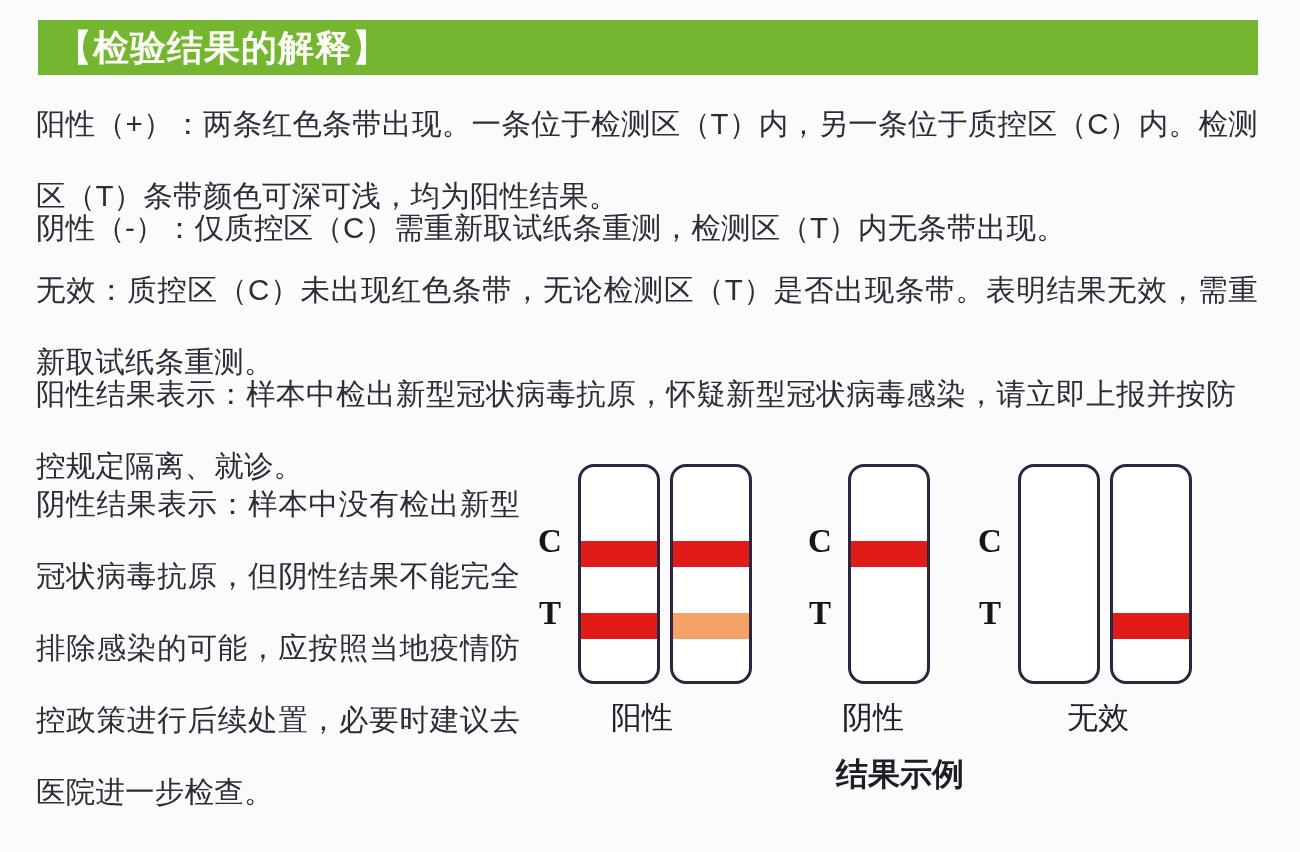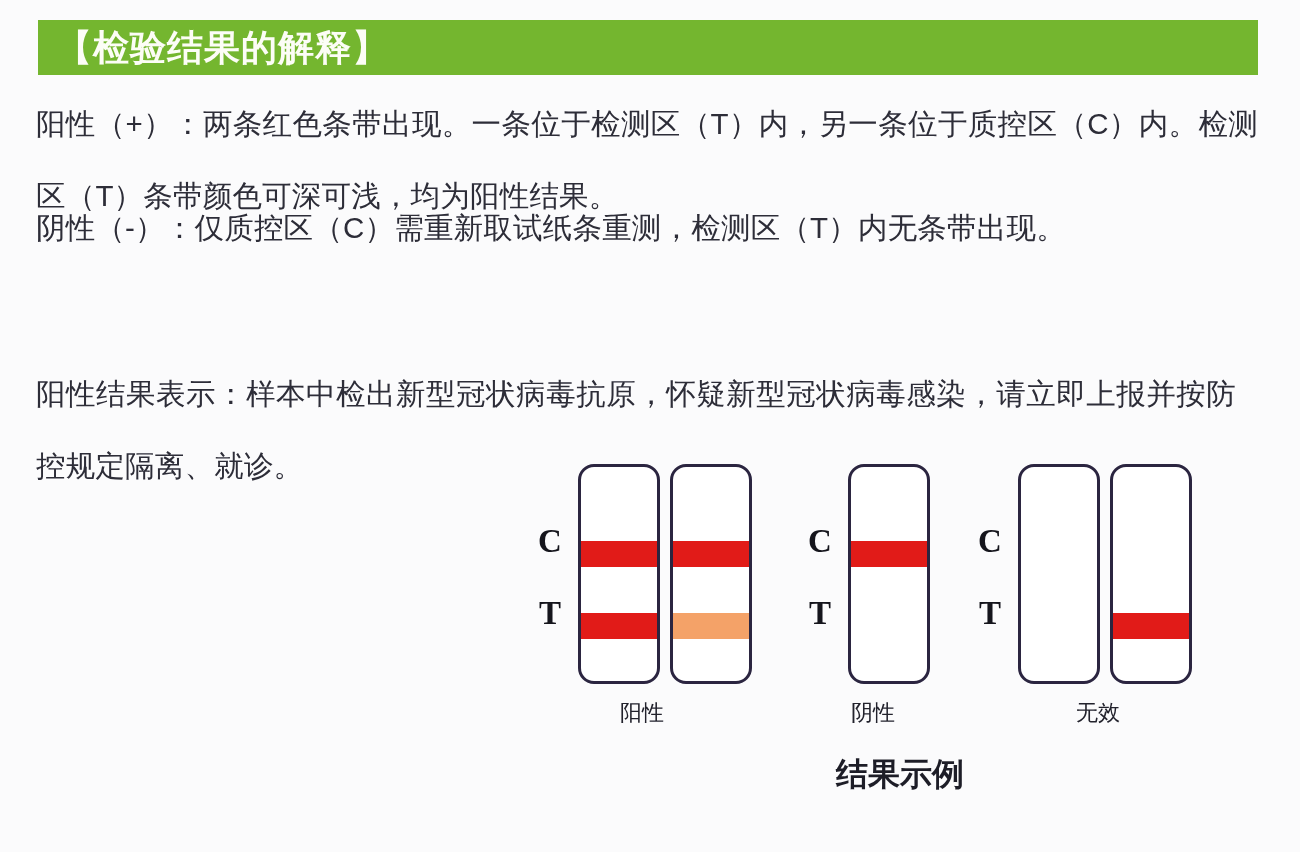--- a/index.html
+++ b/index.html
@@ -121,21 +121,21 @@
   .band.c-band { top: 74px; }
   .band.t-band { top: 146px; }
   .band.strong  { background: #e11b18; }
   .band.faint   { background: #f4a268; }
 
   .group-caption {
     position: absolute;
     top: 252px;
     width: 100%;
     text-align: center;
-    font-size: 22px;
+    font-size: 31px;
     color: #22222c;
     line-height: 1;
   }
 
   .figure-caption {
     position: absolute;
     left: 0;
     top: 308px;
     width: 760px;
     text-align: center;
@@ -151,23 +151,25 @@
 <div id="page">
 
   <div class="header-bar">
     <div class="header-title">【检验结果的解释】</div>
   </div>
 
   <div class="para p1">阳性（+）：两条红色条带出现。一条位于检测区（T）内，另一条位于质控区（C）内。检测区（T）条带颜色可深可浅，均为阳性结果。</div>
 
   <div class="para p2">阴性（-）：仅质控区（C）需重新取试纸条重测，检测区（T）内无条带出现。</div>
 
+  <div class="para p3">无效：质控区（C）未出现红色条带，无论检测区（T）是否出现条带。表明结果无效，需重新取试纸条重测。</div>
 
   <div class="para p4">阳性结果表示：样本中检出新型冠状病毒抗原，怀疑新型冠状病毒感染，请立即上报并按防控规定隔离、就诊。</div>
 
+  <div class="para p5">阴性结果表示：样本中没有检出新型冠状病毒抗原，但阴性结果不能完全排除感染的可能，应按照当地疫情防控政策进行后续处置，必要时建议去医院进一步检查。</div>
 
   <div class="diagram">
 
     <div class="group group-pos" style="width:192px;">
       <div class="ct-labels">
         <div class="ct-label c">C</div>
         <div class="ct-label t">T</div>
       </div>
 
       <div class="strip" style="left:48px;">

